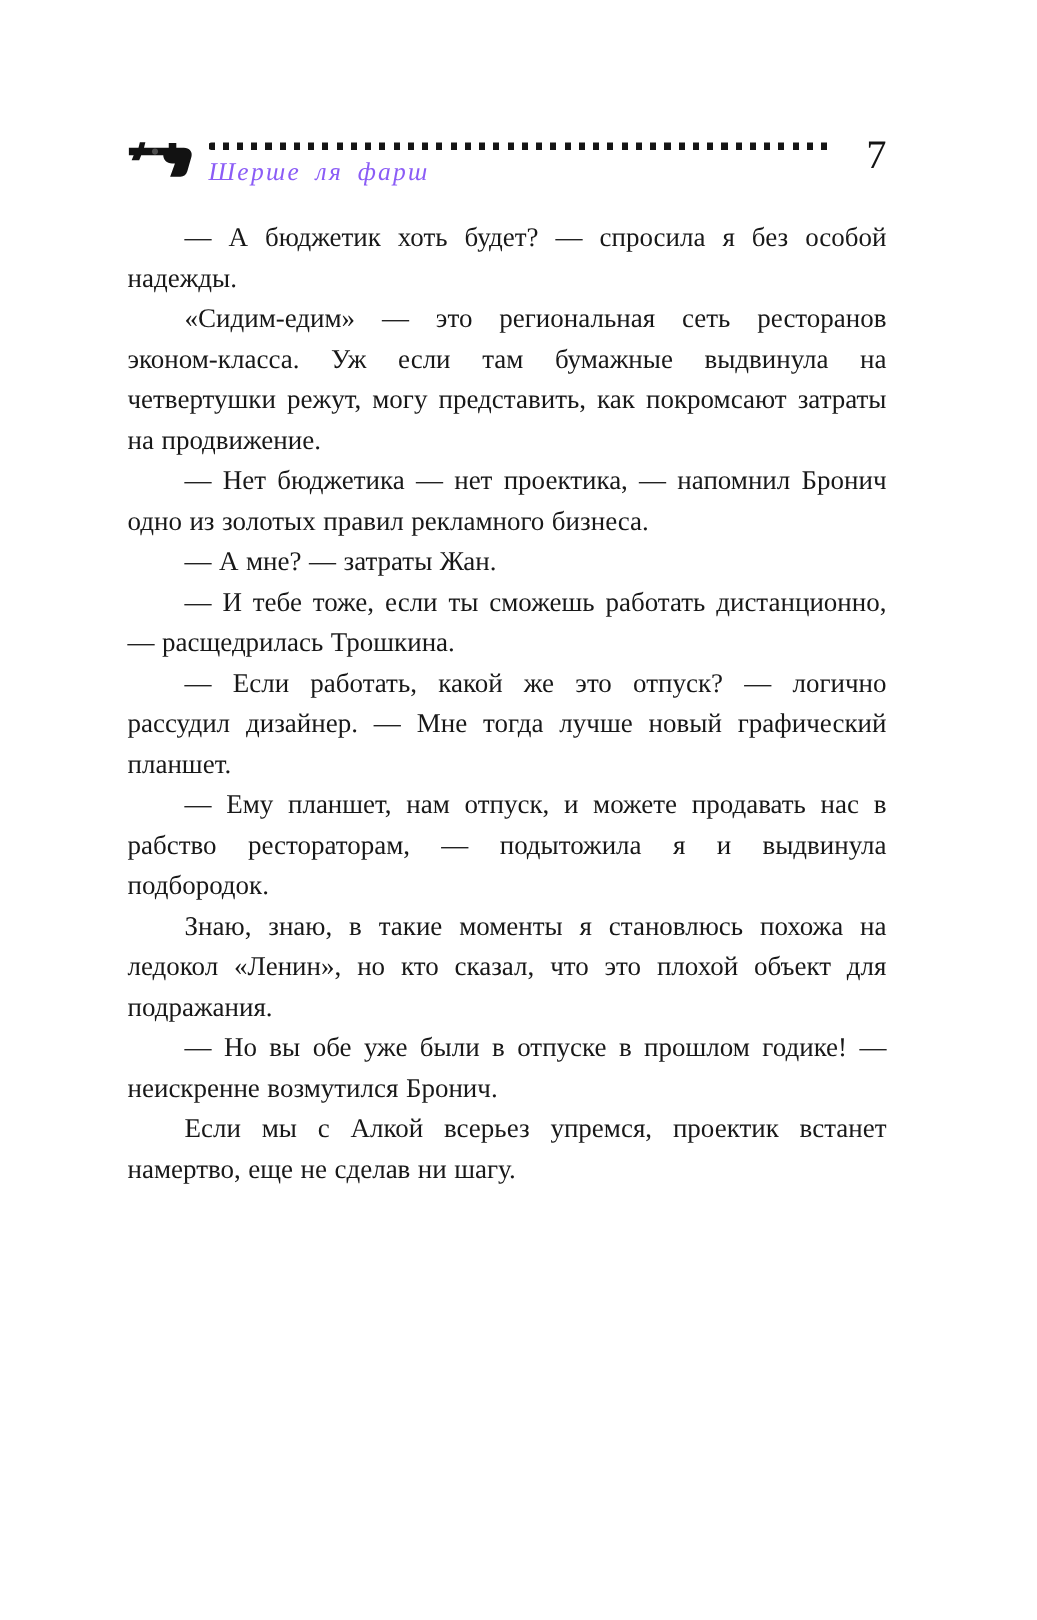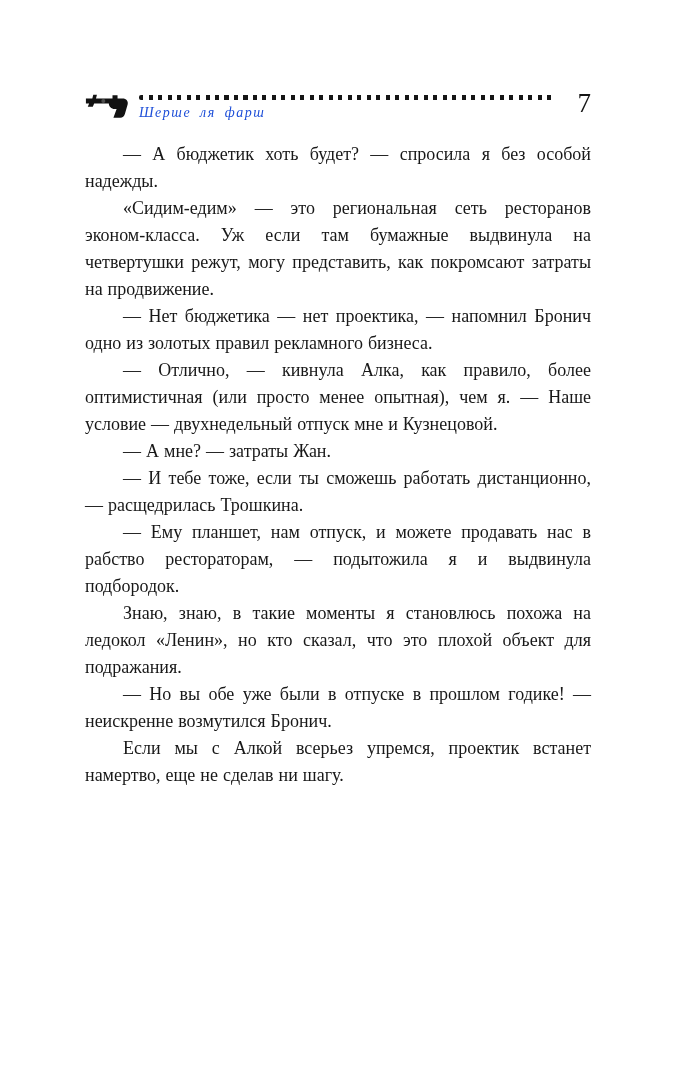--- a/index.html
+++ b/index.html
@@ -45,24 +45,24 @@
     background: repeating-linear-gradient(
       to right,
       #151515 0px, #151515 4px,
       transparent 4px, transparent 9.5px
     );
     border-radius: 2px;
   }
   .chapter-title {
     margin-top: 5px;
     font-style: italic;
-    font-size: 14px;
+    font-size: 17px;
     letter-spacing: 1.5px;
     word-spacing: 4px;
-    color: #1d4ed8;
+    color: #8b5cf6;
   }
   .page-number {
     flex: 0 0 auto;
     margin-left: 22px;
     margin-top: 2px;
     font-size: 27px;
     line-height: 1;
     color: #141414;
   }
 
@@ -97,22 +97,22 @@
       <div class="dotted-rule"></div>
       <div class="chapter-title">Шерше ля фарш</div>
     </div>
     <div class="page-number">7</div>
   </div>
 
   <div class="text-block">
     <p class="para">— А бюджетик хоть будет? — спросила я без особой надежды.</p>
     <p class="para">«Сидим-едим» — это региональная сеть ресторанов эконом-класса. Уж если там бумажные выдвинула на четвертушки режут, могу представить, как покромсают затраты на продвижение.</p>
     <p class="para">— Нет бюджетика — нет проектика, — напомнил Бронич одно из золотых правил рекламного бизнеса.</p>
-    <p class="para">— Отлично, — кивнула Алка, как правило, более оптимистичная (или просто менее опытная), чем я. — Наше условие — двухнедельный отпуск мне и Кузнецовой.</p>
     <p class="para">— А мне? — затраты Жан.</p>
     <p class="para">— И тебе тоже, если ты сможешь работать дистанционно, — расщедрилась Трошкина.</p>
+    <p class="para">— Если работать, какой же это отпуск? — логично рассудил дизайнер. — Мне тогда лучше новый графический планшет.</p>
     <p class="para">— Ему планшет, нам отпуск, и можете продавать нас в рабство рестораторам, — подытожила я и выдвинула подбородок.</p>
     <p class="para">Знаю, знаю, в такие моменты я становлюсь похожа на ледокол «Ленин», но кто сказал, что это плохой объект для подражания.</p>
     <p class="para">— Но вы обе уже были в отпуске в прошлом годике! — неискренне возмутился Бронич.</p>
     <p class="para">Если мы с Алкой всерьез упремся, проектик встанет намертво, еще не сделав ни шагу.</p>
   </div>
 
 </div>
 
 </body></html>

